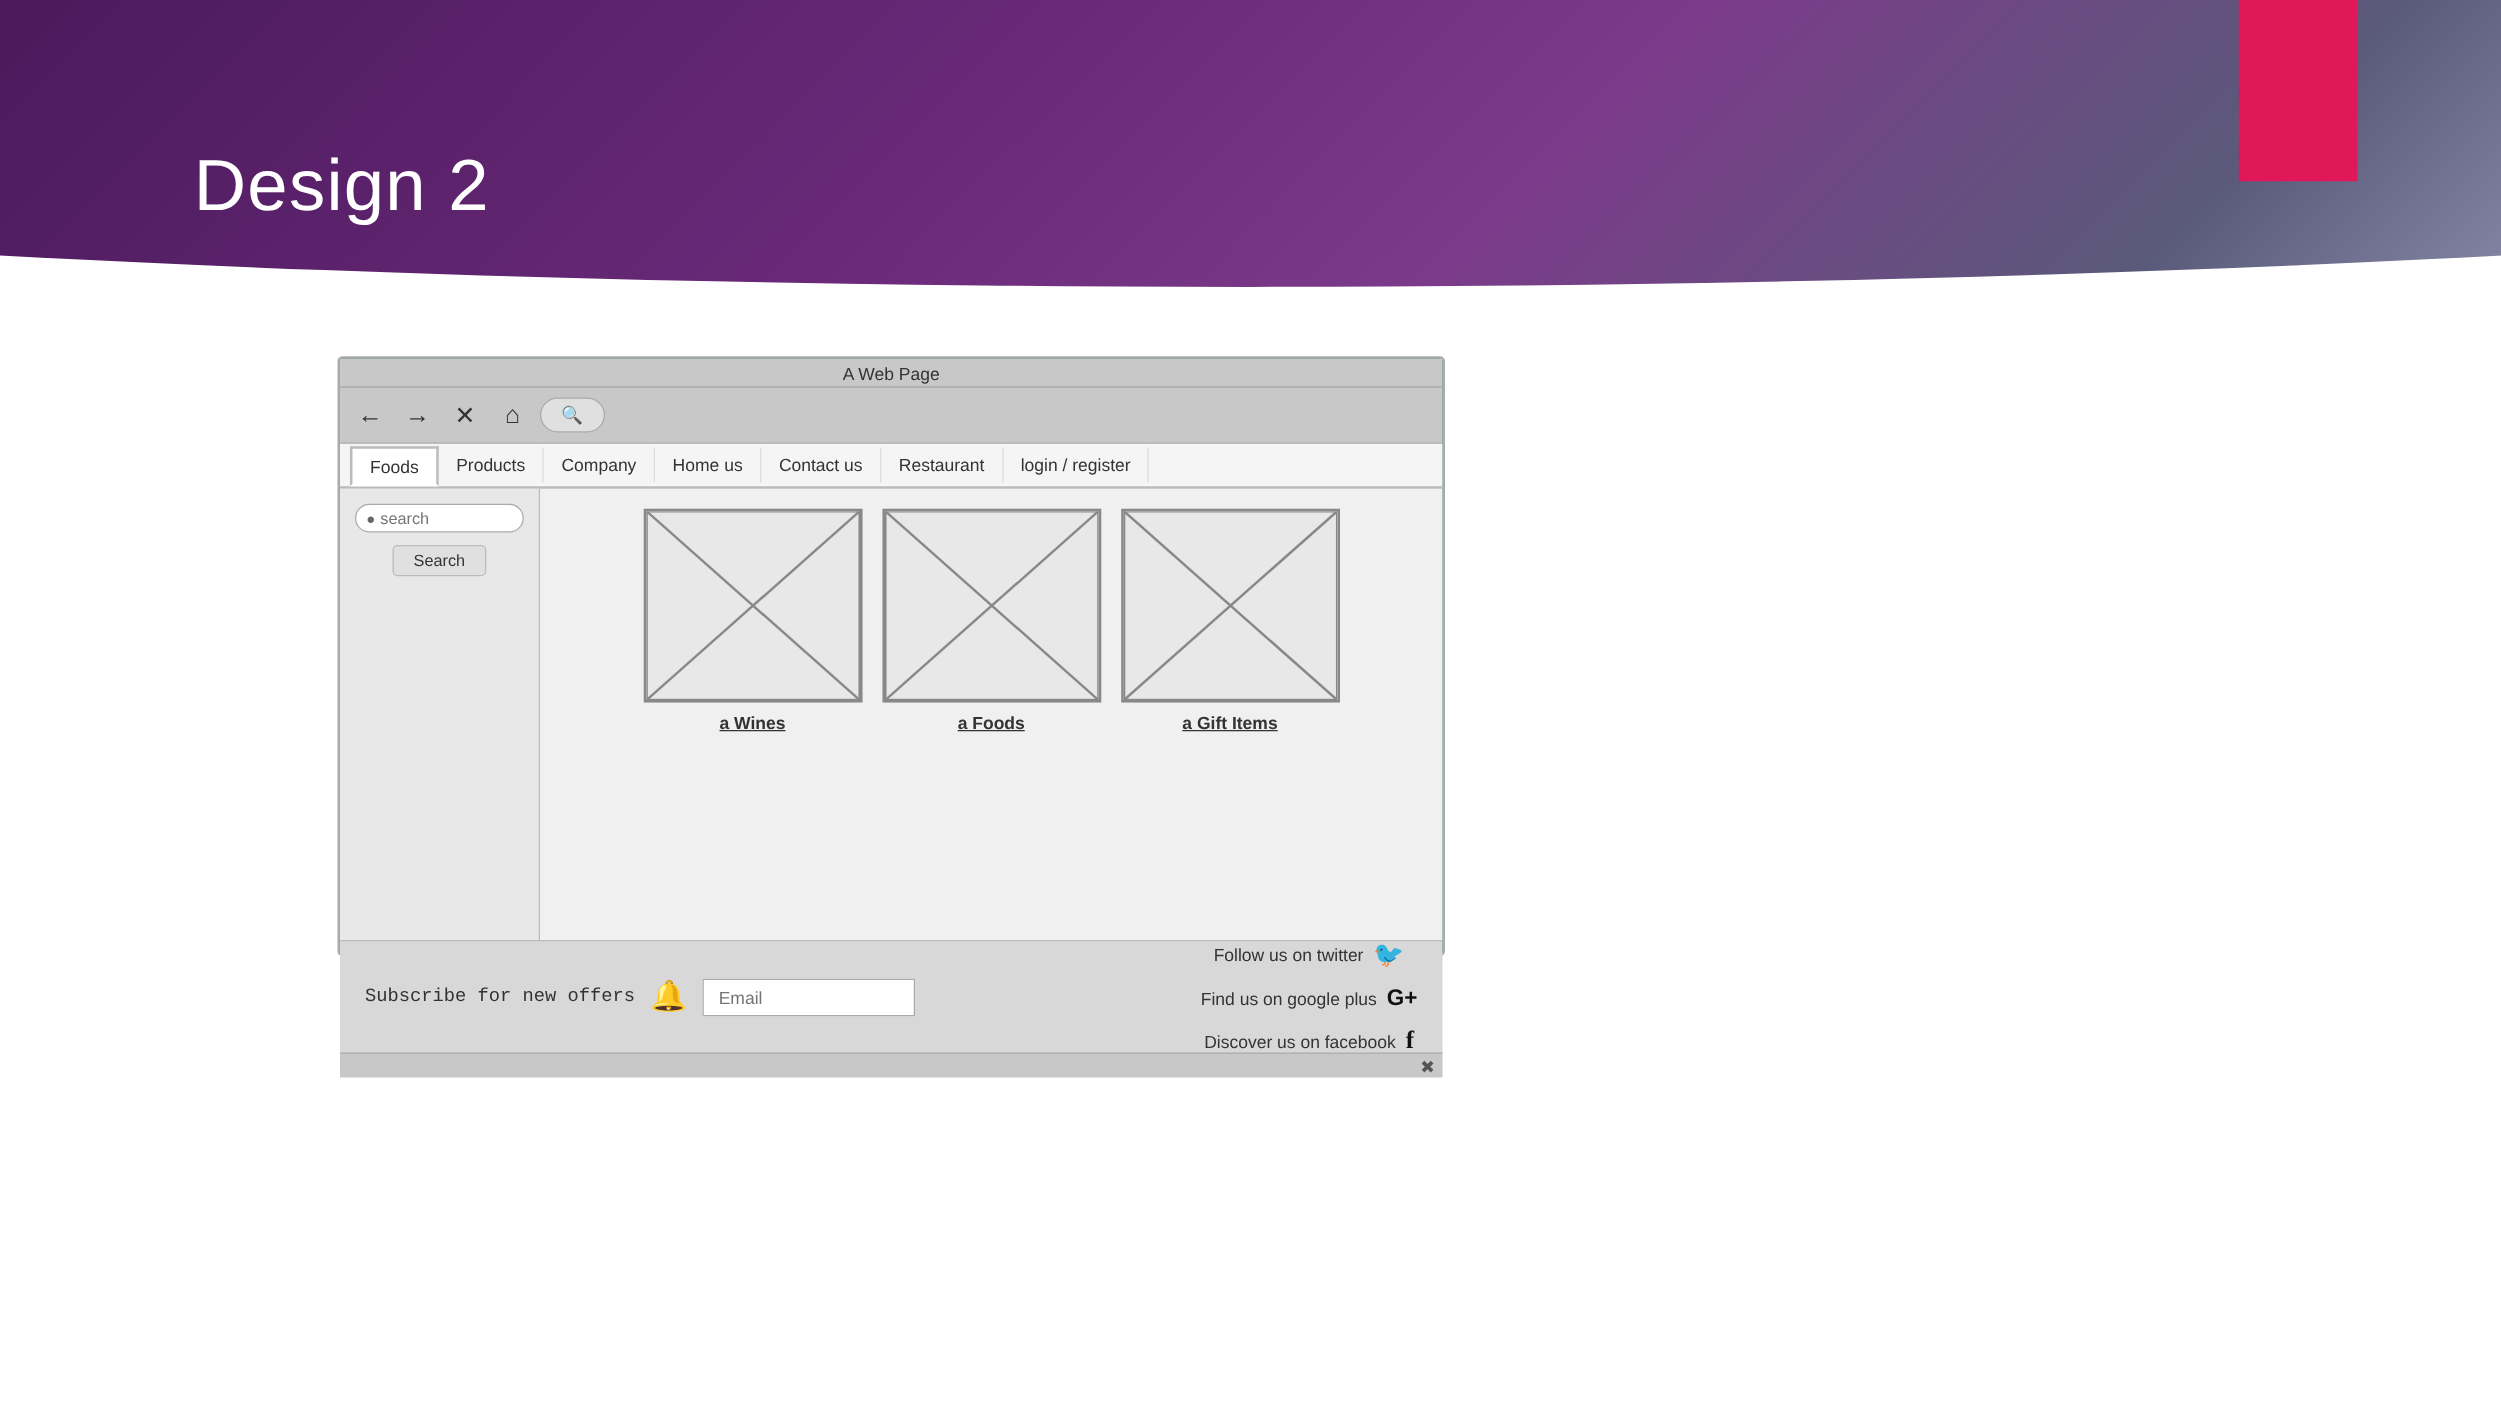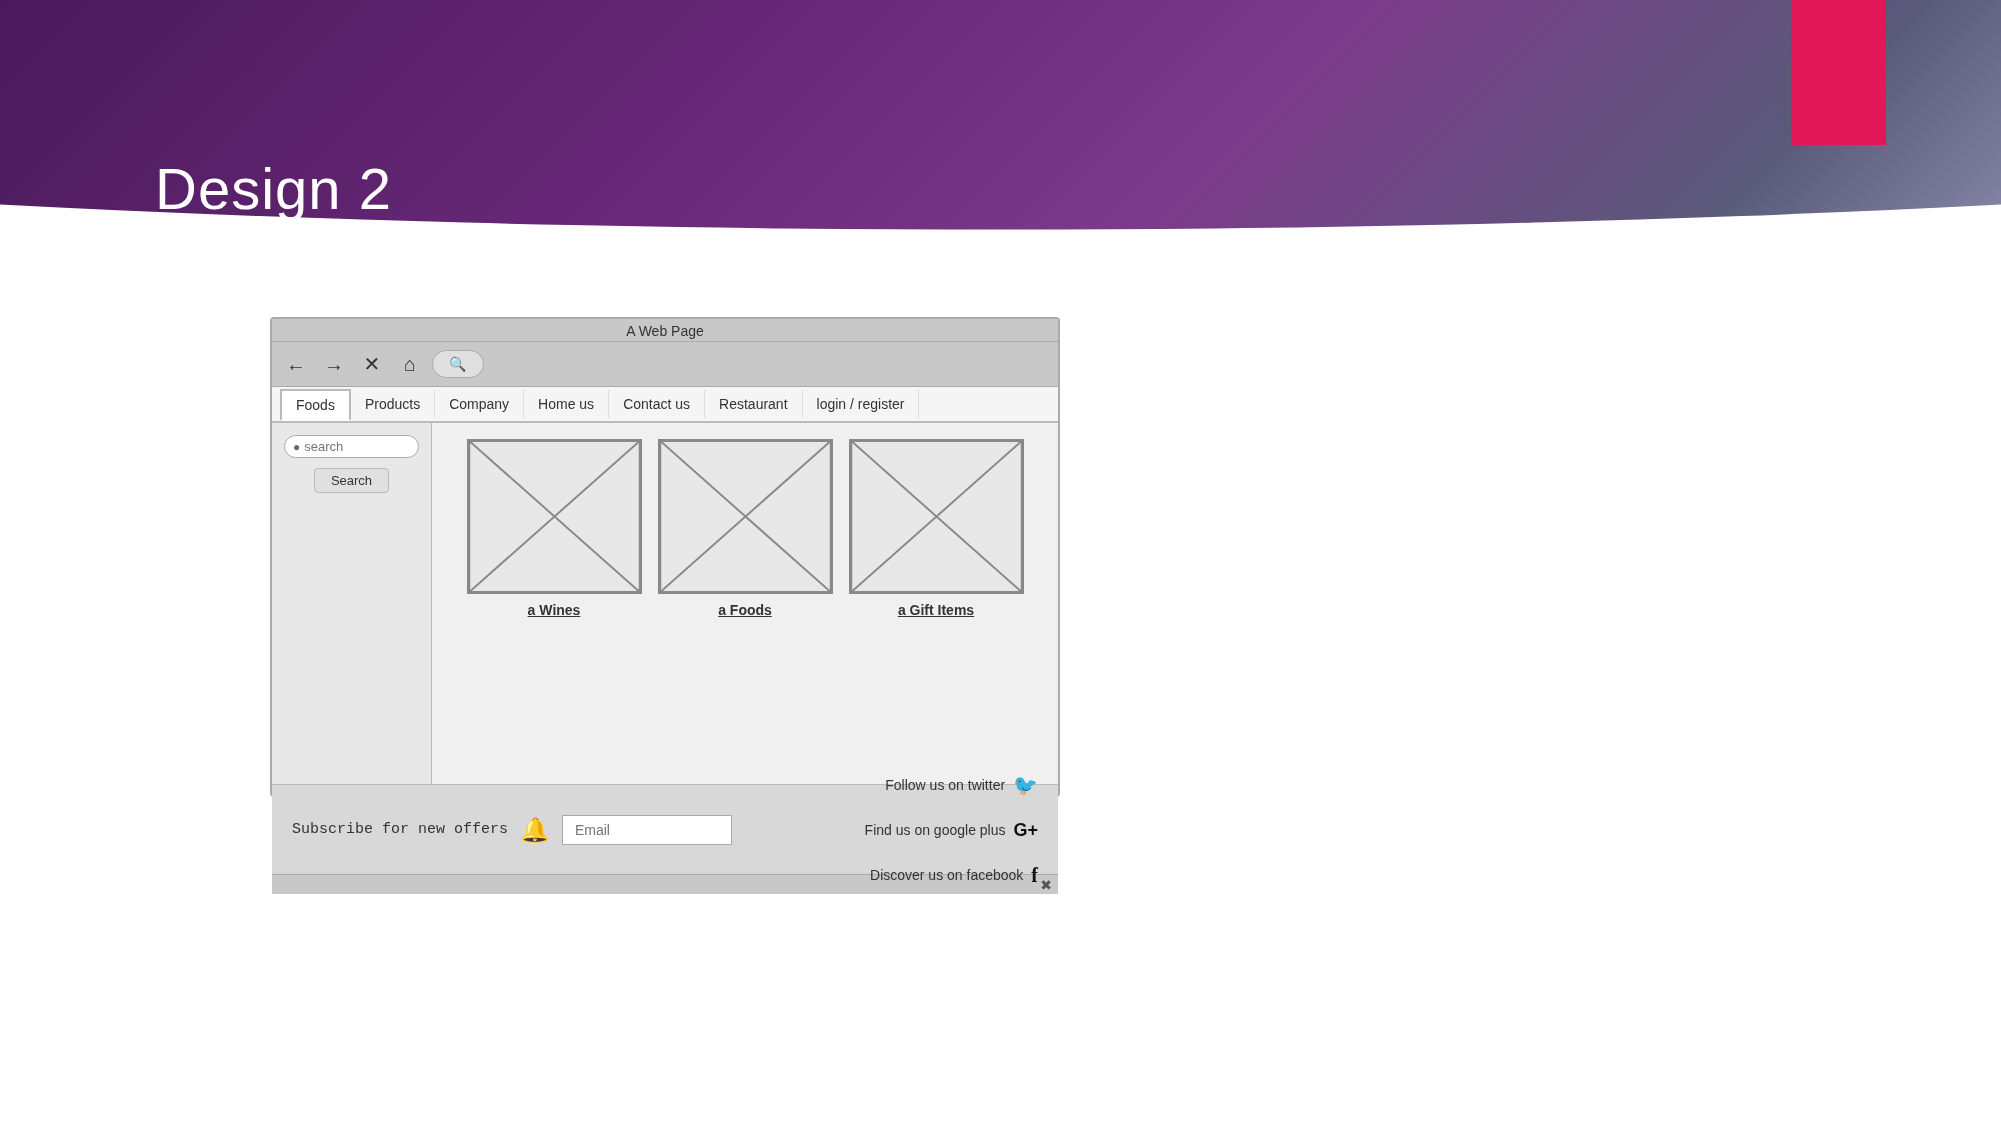--- a/index.html
+++ b/index.html
@@ -43,34 +43,32 @@
 
     
     .slide-title {
       position: absolute;
       top: 115px;
       left: 155px;
       color: #fff;
       font-size: 58px;
       font-weight: 300;
       letter-spacing: 1px;
-      margin-top: 40px;
     }
 
     
     .browser-window {
       position: absolute;
       top: 285px;
       left: 270px;
-      width: 790px;
+      width: 886px;
       height: 480px;
       background: #15803d;
       border: 2px solid #aaa;
       border-radius: 4px;
-      margin-top: 32px;
     }
 
     
     .browser-titlebar {
       background: #c8c8c8;
       text-align: center;
       font-size: 14px;
       color: #333;
       padding: 4px 0 2px 0;
       border-bottom: 1px solid #aaa;
@@ -299,22 +297,22 @@
       border: 1px solid #aaa;
       padding: 6px 12px;
       font-size: 14px;
       width: 170px;
       color: #666;
     }
 
     .social-area {
       display: flex;
       flex-direction: column;
-      gap: 23px;
-      align-items: flex-end;
+      gap: 12px;
+      align-items: center;
     }
 
     .social-row {
       display: flex;
       align-items: center;
       gap: 8px;
       font-size: 14px;
       color: #333;
     }
 

